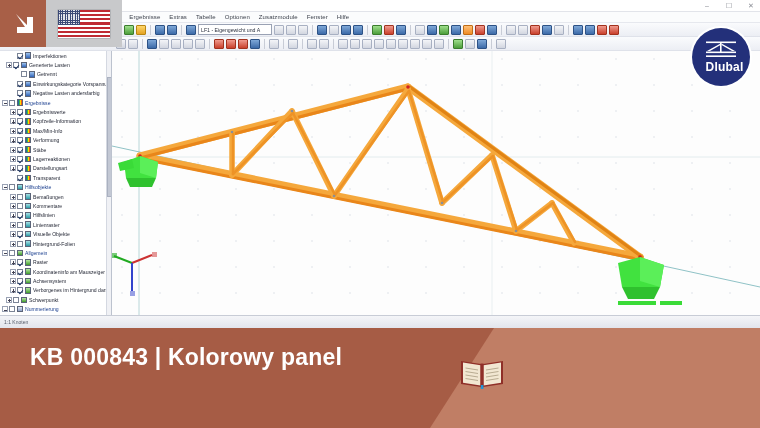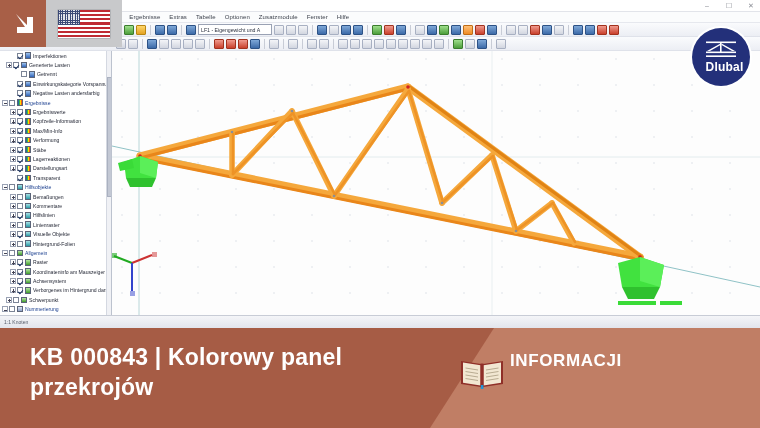--- a/index.html
+++ b/index.html
@@ -865,21 +865,20 @@
       <path d="M30 11 L16.5 3.4 L16.5 5 L27 11 Z" fill="#ffffff"></path>
     </svg>
     <div class="dl-text">Dlubal</div>
   </div>
 
   <div class="banner">
     <div class="banner-right"></div>
 
     <div class="banner-title">
       <div>KB 000843 | Kolorowy panel</div>
-      <div>przekrojów</div>
     </div>
 
     <svg class="book-icon" viewBox="0 0 44 32">
       <path d="M1 3 L21 6 L21 29 L1 26 Z" fill="#8f2f28"></path>
       <path d="M43 3 L23 6 L23 29 L43 26 Z" fill="#8f2f28"></path>
       <path d="M3 4.5 L20.5 7.3 L20.5 27.5 L3 24.7 Z" fill="#F2E7D2"></path>
       <path d="M41 4.5 L23.5 7.3 L23.5 27.5 L41 24.7 Z" fill="#F2E7D2"></path>
       <g stroke="#b9ac92" stroke-width="1">
         <line x1="5.5" y1="10" x2="18" y2="12"></line>
         <line x1="5.5" y1="13.5" x2="18" y2="15.5"></line>
@@ -888,19 +887,18 @@
         <line x1="38.5" y1="10" x2="26" y2="12"></line>
         <line x1="38.5" y1="13.5" x2="26" y2="15.5"></line>
         <line x1="38.5" y1="17" x2="26" y2="19"></line>
         <line x1="38.5" y1="20.5" x2="26" y2="22.5"></line>
       </g>
       <rect x="20.5" y="5.5" width="3" height="24" fill="#8f2f28"></rect>
       <rect x="20.8" y="27" width="2.6" height="4" fill="#2196d6"></rect>
     </svg>
 
     <div class="banner-brand">
-      <div>INFORMACJI</div>
     </div>
 
     <div class="banner-foot"></div>
   </div>
 
 </div>
 
 </body></html>

